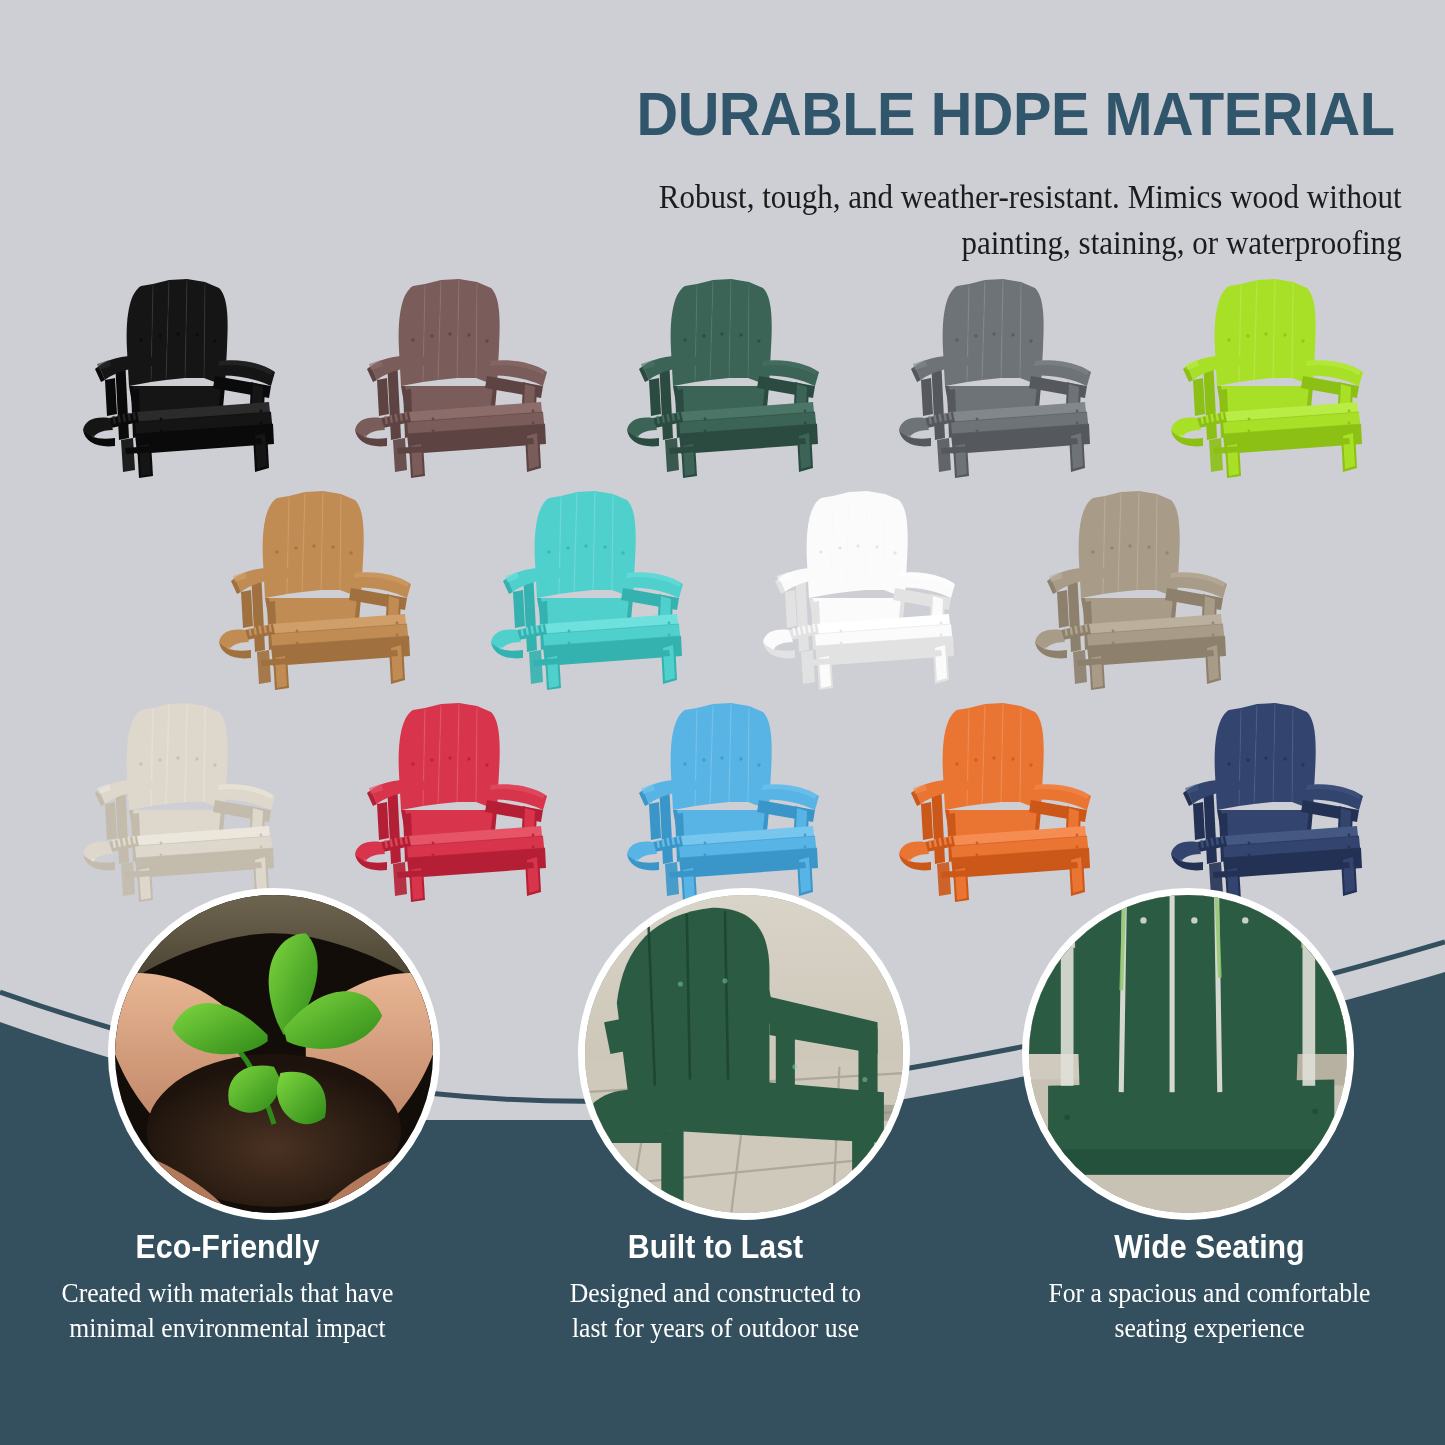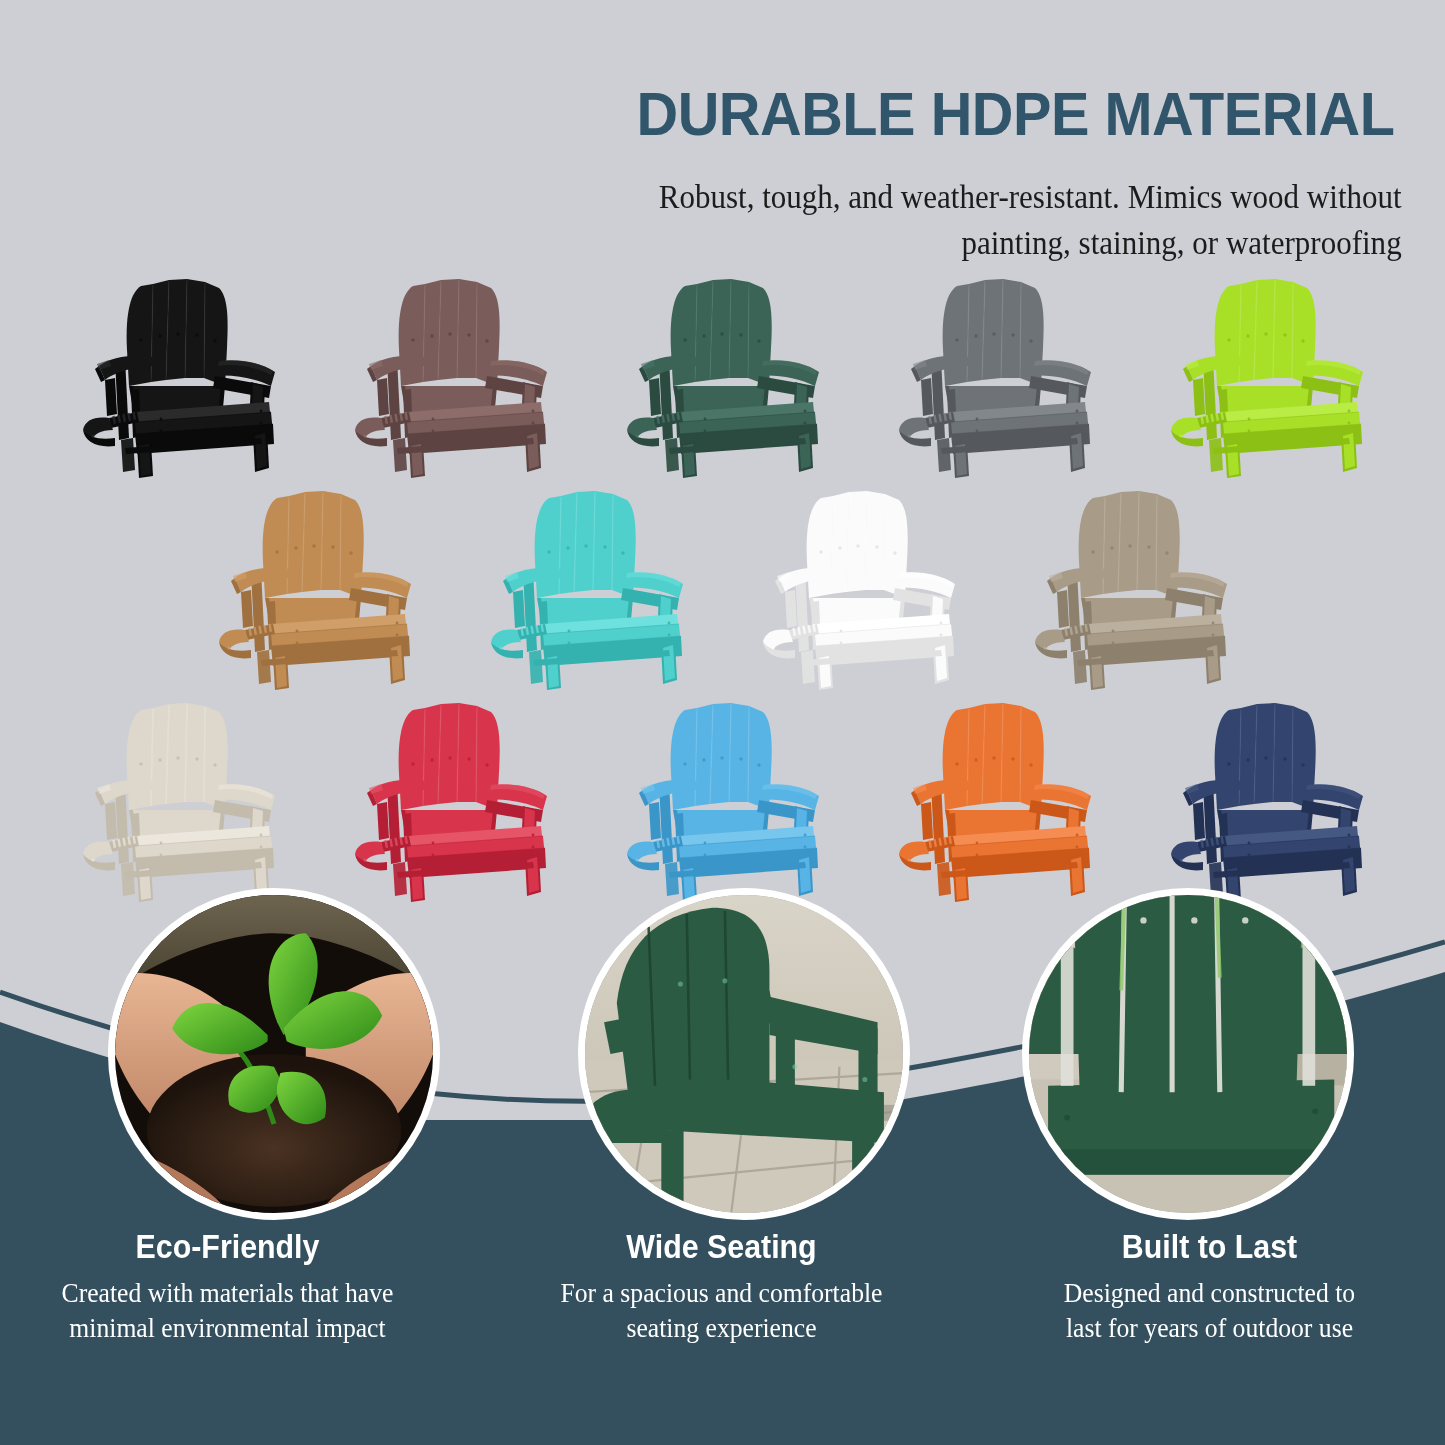--- a/index.html
+++ b/index.html
@@ -1480,29 +1480,29 @@
   </div>
 
   <div class="features">
     <div class="feat f1">
       <p class="feat-title">Eco-Friendly</p>
       <p class="feat-desc">
         <span>Created with materials that have</span><br>
         <span>minimal environmental impact</span>
       </p>
     </div>
+    <div class="feat f2">
+      <p class="feat-title">Built to Last</p>
+      <p class="feat-desc">
+        <span>Designed and constructed to</span><br>
+        <span>last for years of outdoor use</span>
+      </p>
+    </div>
     <div class="feat f3">
       <p class="feat-title">Wide Seating</p>
       <p class="feat-desc">
         <span>For a spacious and comfortable</span><br>
         <span>seating experience</span>
       </p>
     </div>
-    <div class="feat f2">
-      <p class="feat-title">Built to Last</p>
-      <p class="feat-desc">
-        <span>Designed and constructed to</span><br>
-        <span>last for years of outdoor use</span>
-      </p>
-    </div>
   </div>
 
 </div>
 
 </body></html>

